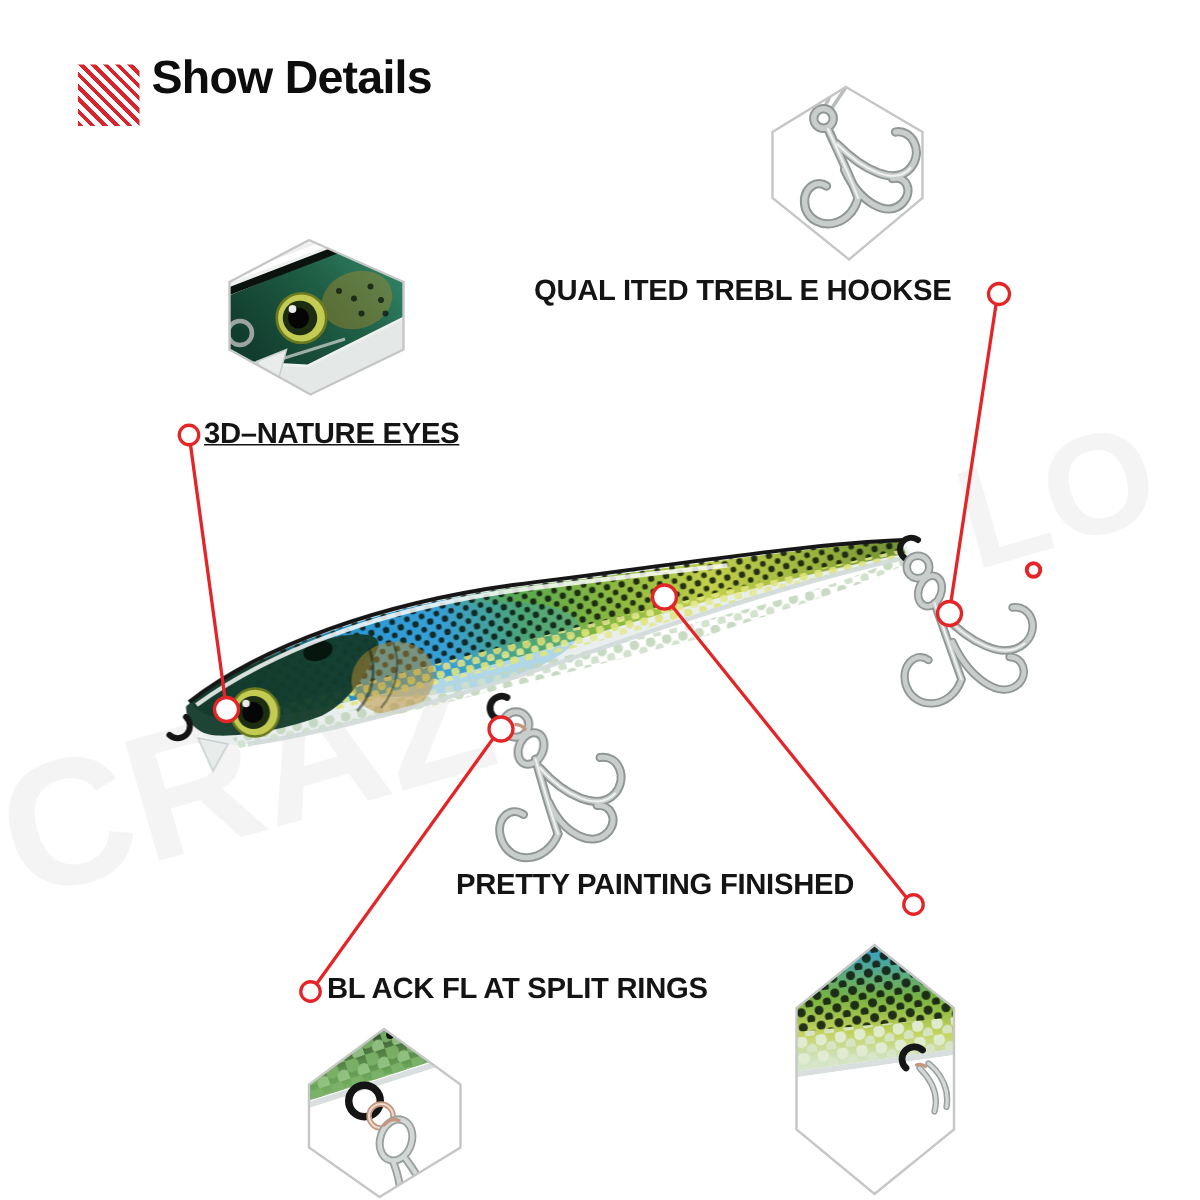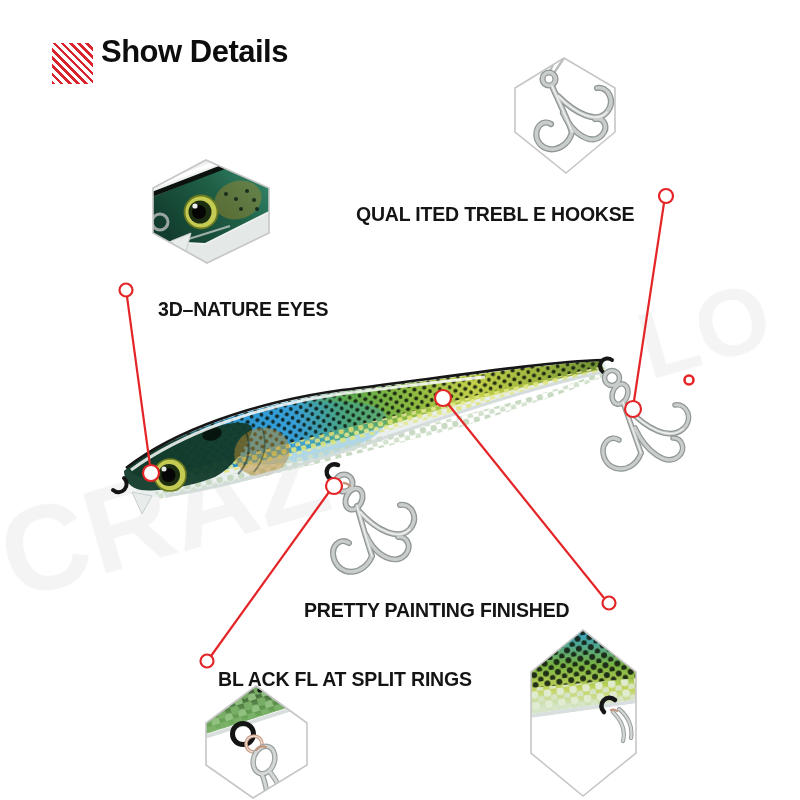--- a/index.html
+++ b/index.html
@@ -6,23 +6,23 @@
   .stage{position:relative;width:800px;height:800px;background:#fff;overflow:hidden;
          font-family:"Liberation Sans", sans-serif;}
   .stage svg{position:absolute;left:0;top:0;}
   .hdr-icon{position:absolute;left:52px;top:43px;width:41px;height:41px;
     background:repeating-linear-gradient(45deg,#d9232d 0 2.6px,transparent 2.6px 5.8px);}
   .hdr-title{position:absolute;left:101px;top:34px;font-size:31px;font-weight:bold;
     color:#0d0d0d;letter-spacing:-0.5px;white-space:nowrap;}
   .hdr-sub{position:absolute;left:104px;top:84px;font-size:22px;color:#111;
     font-family:"DejaVu Sans","Liberation Sans",sans-serif;white-space:nowrap;}
   .callout{position:absolute;font-size:19.5px;font-weight:bold;color:#141414;
-    white-space:nowrap;letter-spacing:-0.2px;margin-top:20px;}
+    white-space:nowrap;letter-spacing:-0.2px;}
   .co-hooks{left:356px;top:183px;}
-  .co-eyes{left:158px;top:278px;}
+  .co-eyes{left:136px;top:278px;text-decoration:underline;}
   .co-paint{left:304px;top:579px;}
   .co-rings{left:218px;top:648px;}
 </style>
 </head>
 <body>
 
 <div class="stage">
 
   <svg width="800" height="800" viewBox="0 0 800 800">
     <defs>

